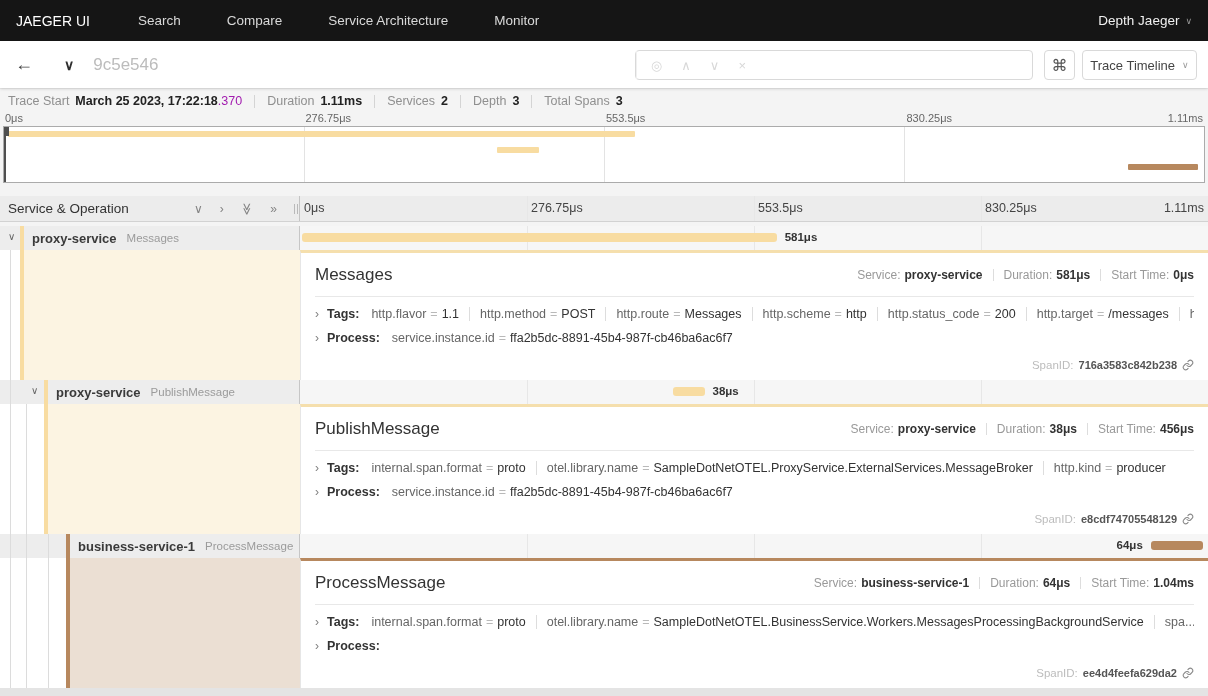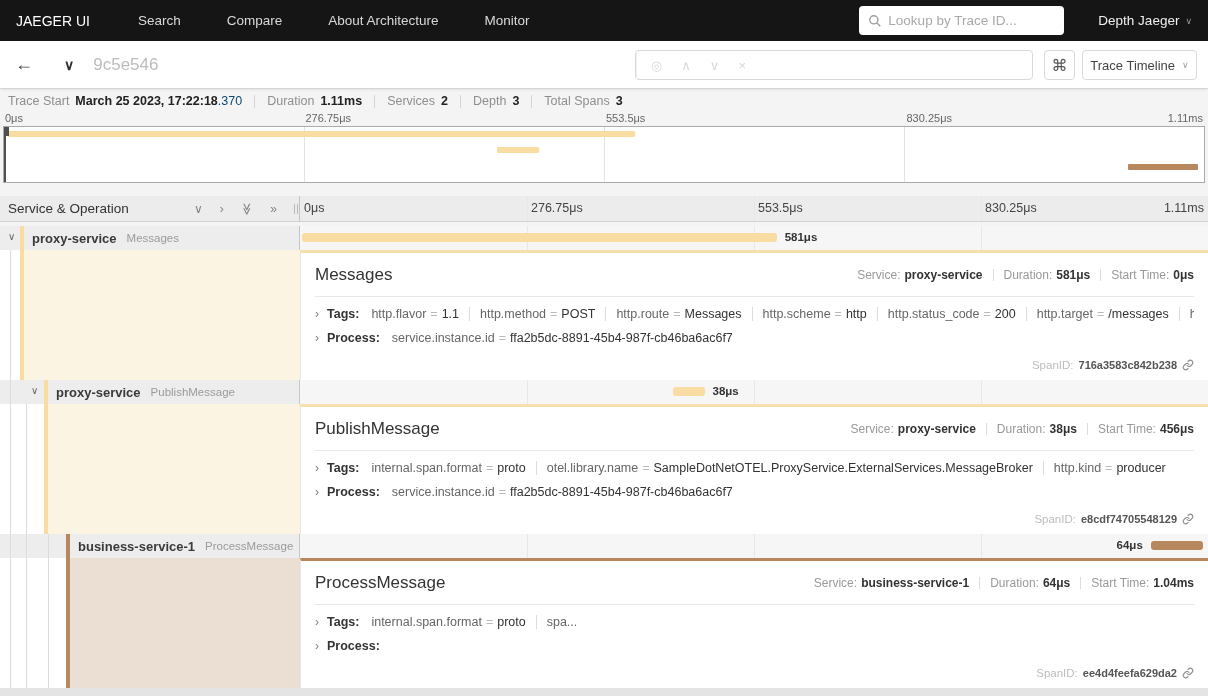--- a/index.html
+++ b/index.html
@@ -32,21 +32,21 @@
 .kbd-btn { position:absolute; left:1044px; top:9px; width:31px; height:30px; border:1px solid #d9d9d9; border-radius:4px; background:#fff; font-size:16px; color:#555; display:flex; align-items:center; justify-content:center; cursor:pointer; }
 .view-btn { position:absolute; left:1082px; top:9px; width:115px; height:30px; border:1px solid #d9d9d9; border-radius:4px; background:#fff; font-size:13px; color:#444; display:flex; align-items:center; justify-content:center; gap:7px; cursor:pointer; }
 .view-btn .caret { color:#999; font-size:9px; }
 
 
 .summary { position:absolute; top:88px; left:0; right:0; height:25px; display:flex; align-items:center; padding:0 8px; font-size:12.5px; border-top:1px solid #eaeaea; }
 .sum-item { display:flex; align-items:baseline; }
 .sum-item:not(:last-child)::after { content:""; width:1px; height:13px; background:#d4d4d4; margin:0 12px; align-self:center; }
 .sum-label { color:#8f8f8f; margin-right:6px; }
 .sum-value { color:#222; font-weight:700; }
-.sum-suffix { color:#0c4a6e; }
+.sum-suffix { color:#a21caf; }
 
 
 .mini-ticks { position:absolute; top:112px; left:3px; width:1202px; height:14px; font-size:11px; color:#666; }
 .mini-ticks span { position:absolute; top:0; }
 .mini-canvas { position:absolute; top:126px; left:3px; width:1202px; height:57px; background:#fff; border:1px solid #ababab; }
 .mini-grid { position:absolute; top:0; bottom:0; width:1px; background:#e3e3e3; }
 .mini-bar { position:absolute; height:6px; border-radius:1px; }
 .mini-scrubber { position:absolute; left:0; top:0; bottom:0; width:2px; background:#4f4f4f; cursor:ew-resize; }
 .mini-handle { position:absolute; left:0; top:0; width:5px; height:9px; background:#4f4f4f; }
 
@@ -108,30 +108,23 @@
 </style>
 </head>
 <body>
 
 <div id="app">
 
   <div class="nav">
     <span class="brand">JAEGER UI</span>
     <span class="nav-item">Search</span>
     <span class="nav-item">Compare</span>
-    <span class="nav-item">About Architecture</span>
+    <span class="nav-item">Service Architecture</span>
     <span class="nav-item">Monitor</span>
     <span class="nav-right">
-      <span class="lookup-wrap">
-        <svg width="14" height="14" viewBox="0 0 24 24" fill="none" stroke="#a0a0a0" stroke-width="2.4">
-            <circle cx="10" cy="10" r="7"></circle>
-            <line x1="15.5" y1="15.5" x2="21" y2="21"></line>
-          </svg>
-        <input class="lookup" placeholder="Lookup by Trace ID..." style="">
-      </span>
       <span class="about">
         <span>Depth Jaeger</span>
         <span class="caret">∨</span>
       </span>
     </span>
   </div>
 
   <div class="trace-bar">
     <span class="back-btn">←</span>
     <span class="title-chevron">∨</span>
@@ -388,20 +381,21 @@
             <span class="meta-sep"></span>
             <span>Start Time:</span>
               <b>1.04ms</b>
           </div>
         </div>
         <div class="p-div"></div>
         <div class="p-row">
           <span class="p-caret">›</span>
           <span class="p-row-label">Tags:</span>
           <span class="tag"><span class="tk">internal.span.format</span><span class="te">=</span><span class="tv">proto</span></span>
+          <span class="tag"><span class="tk">otel.library.name</span><span class="te">=</span><span class="tv">SampleDotNetOTEL.BusinessService.Workers.MessagesProcessingBackgroundService</span></span>
           <span class="tag"><span class="tk">spa...</span><span class="te"></span><span class="tv"></span></span>
         </div>
         <div class="p-row">
           <span class="p-caret">›</span>
           <span class="p-row-label">Process:</span>
         </div>
         <div class="spanid-row">
           <span>SpanID:</span>
           <span class="spanid-val">ee4d4feefa629da2</span>
           <svg width="12" height="12" viewBox="0 0 24 24" fill="none" stroke="#8a8a8a" stroke-width="2.2" stroke-linecap="round">

